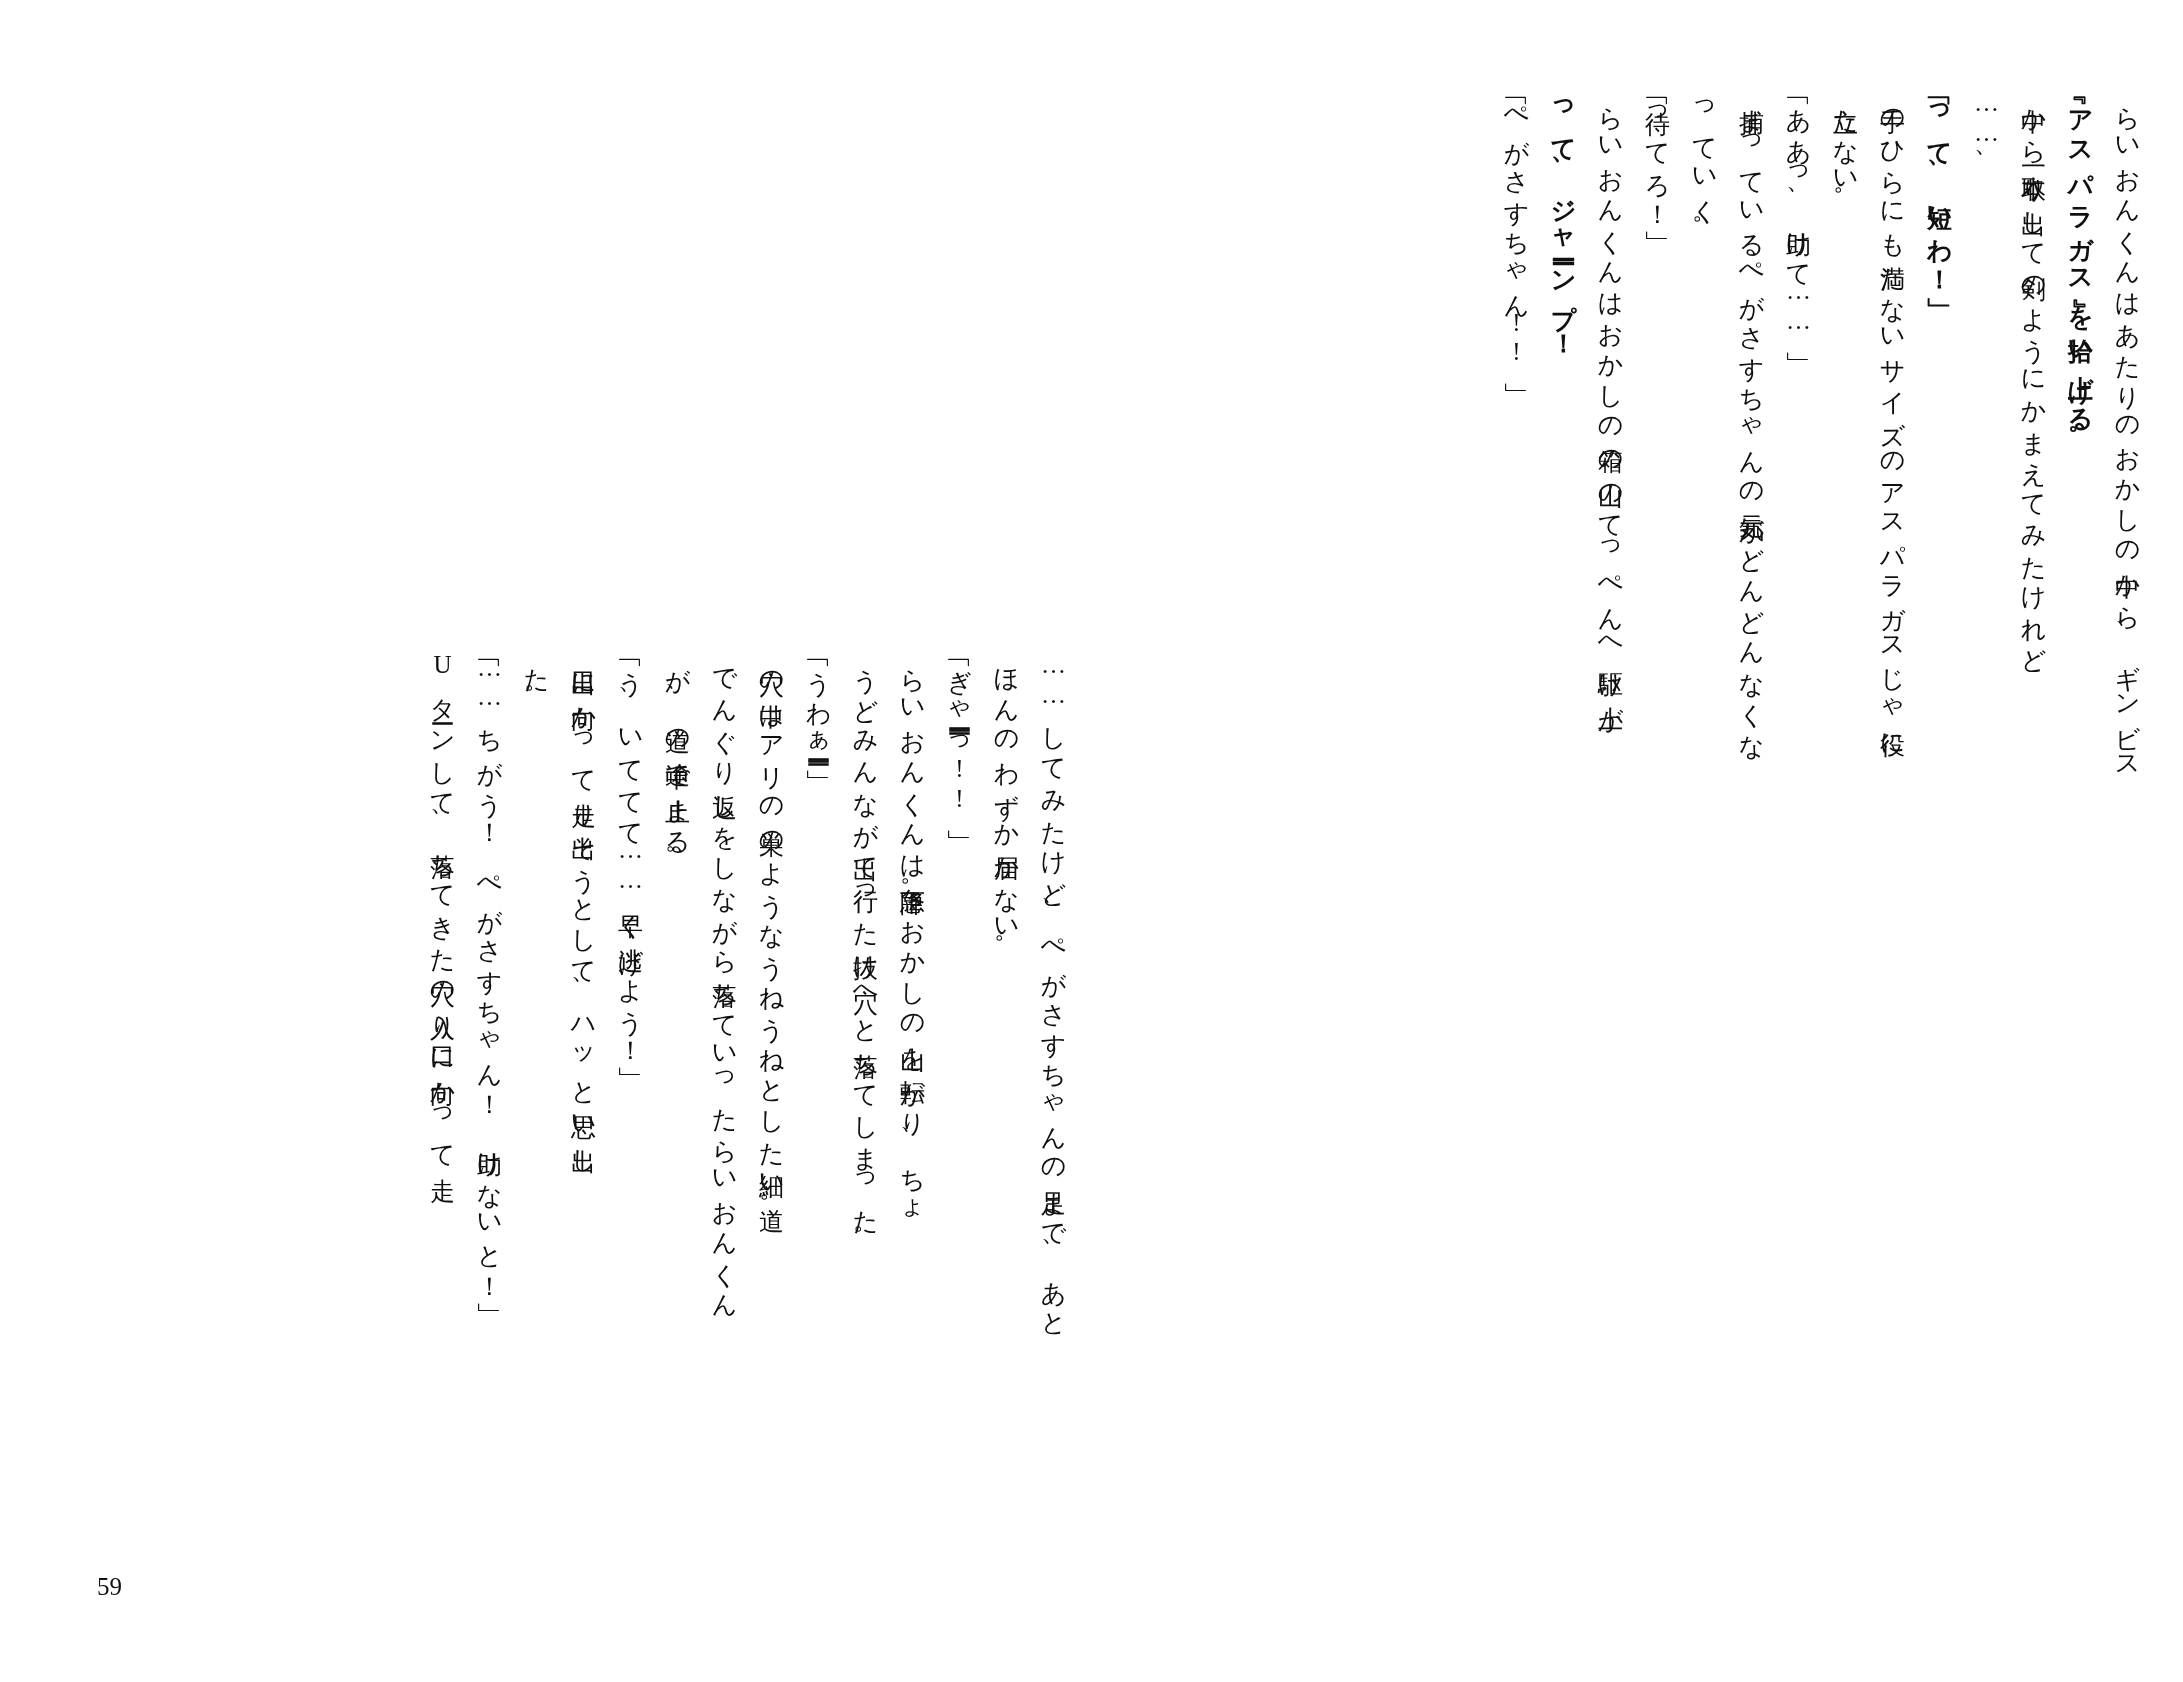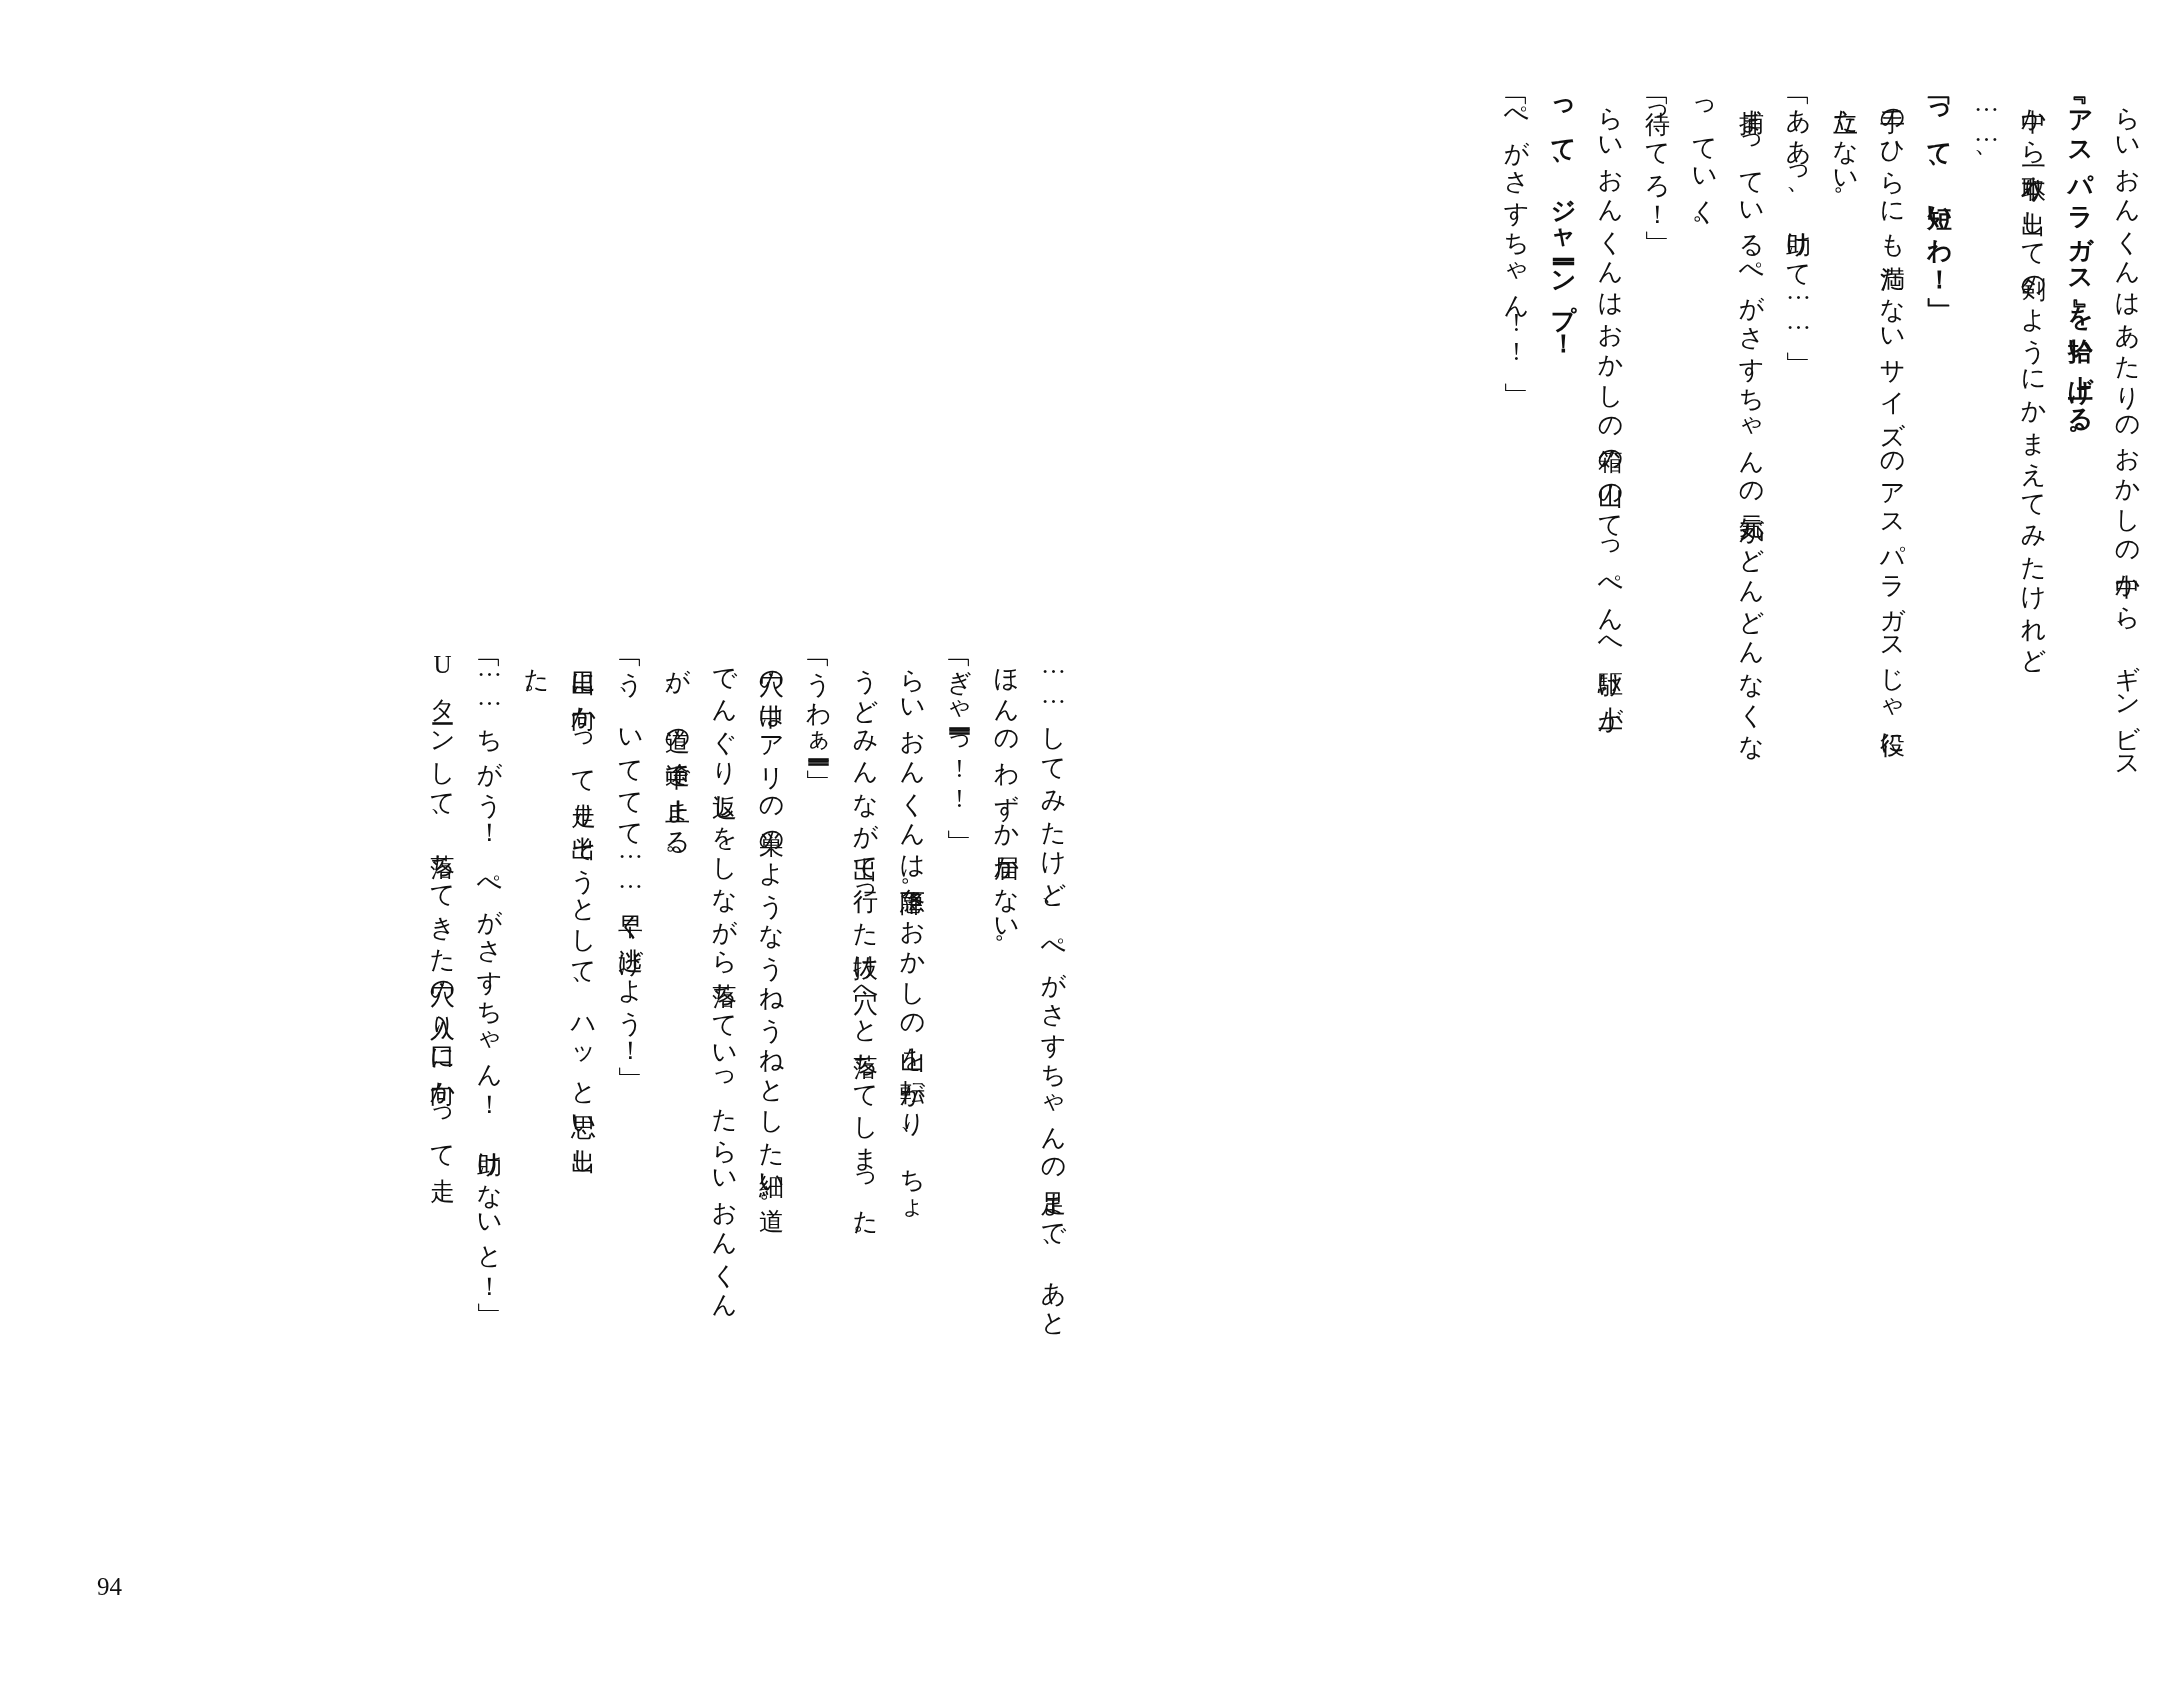--- a/index.html
+++ b/index.html
@@ -312,17 +312,17 @@
       <div class="text-col">「うわぁーーー」</div>
       <div class="text-col">穴の中はアリの巣のようなうねうねとした細い道。</div>
       <div class="text-col">でんぐり返しをしながら落ちていったらいおんくん</div>
       <div class="text-col">が、道の途中で止まる。</div>
       <div class="text-col">「う、いててて……早く逃げよう！」</div>
       <div class="text-col">出口に向かって走り出そうとして、ハッと思い出し</div>
       <div class="text-col">た。</div>
       <div class="text-col">「……ちがう！　ぺがさすちゃん！　助けないと！」</div>
       <div class="text-col">Uターンして、落ちてきた穴の入り口に向かって走</div>
     </div>
-    <div class="page-number">94</div>
+    <div class="page-number">59</div>
   </div>
 
 </div>
 
 
 </body></html>

